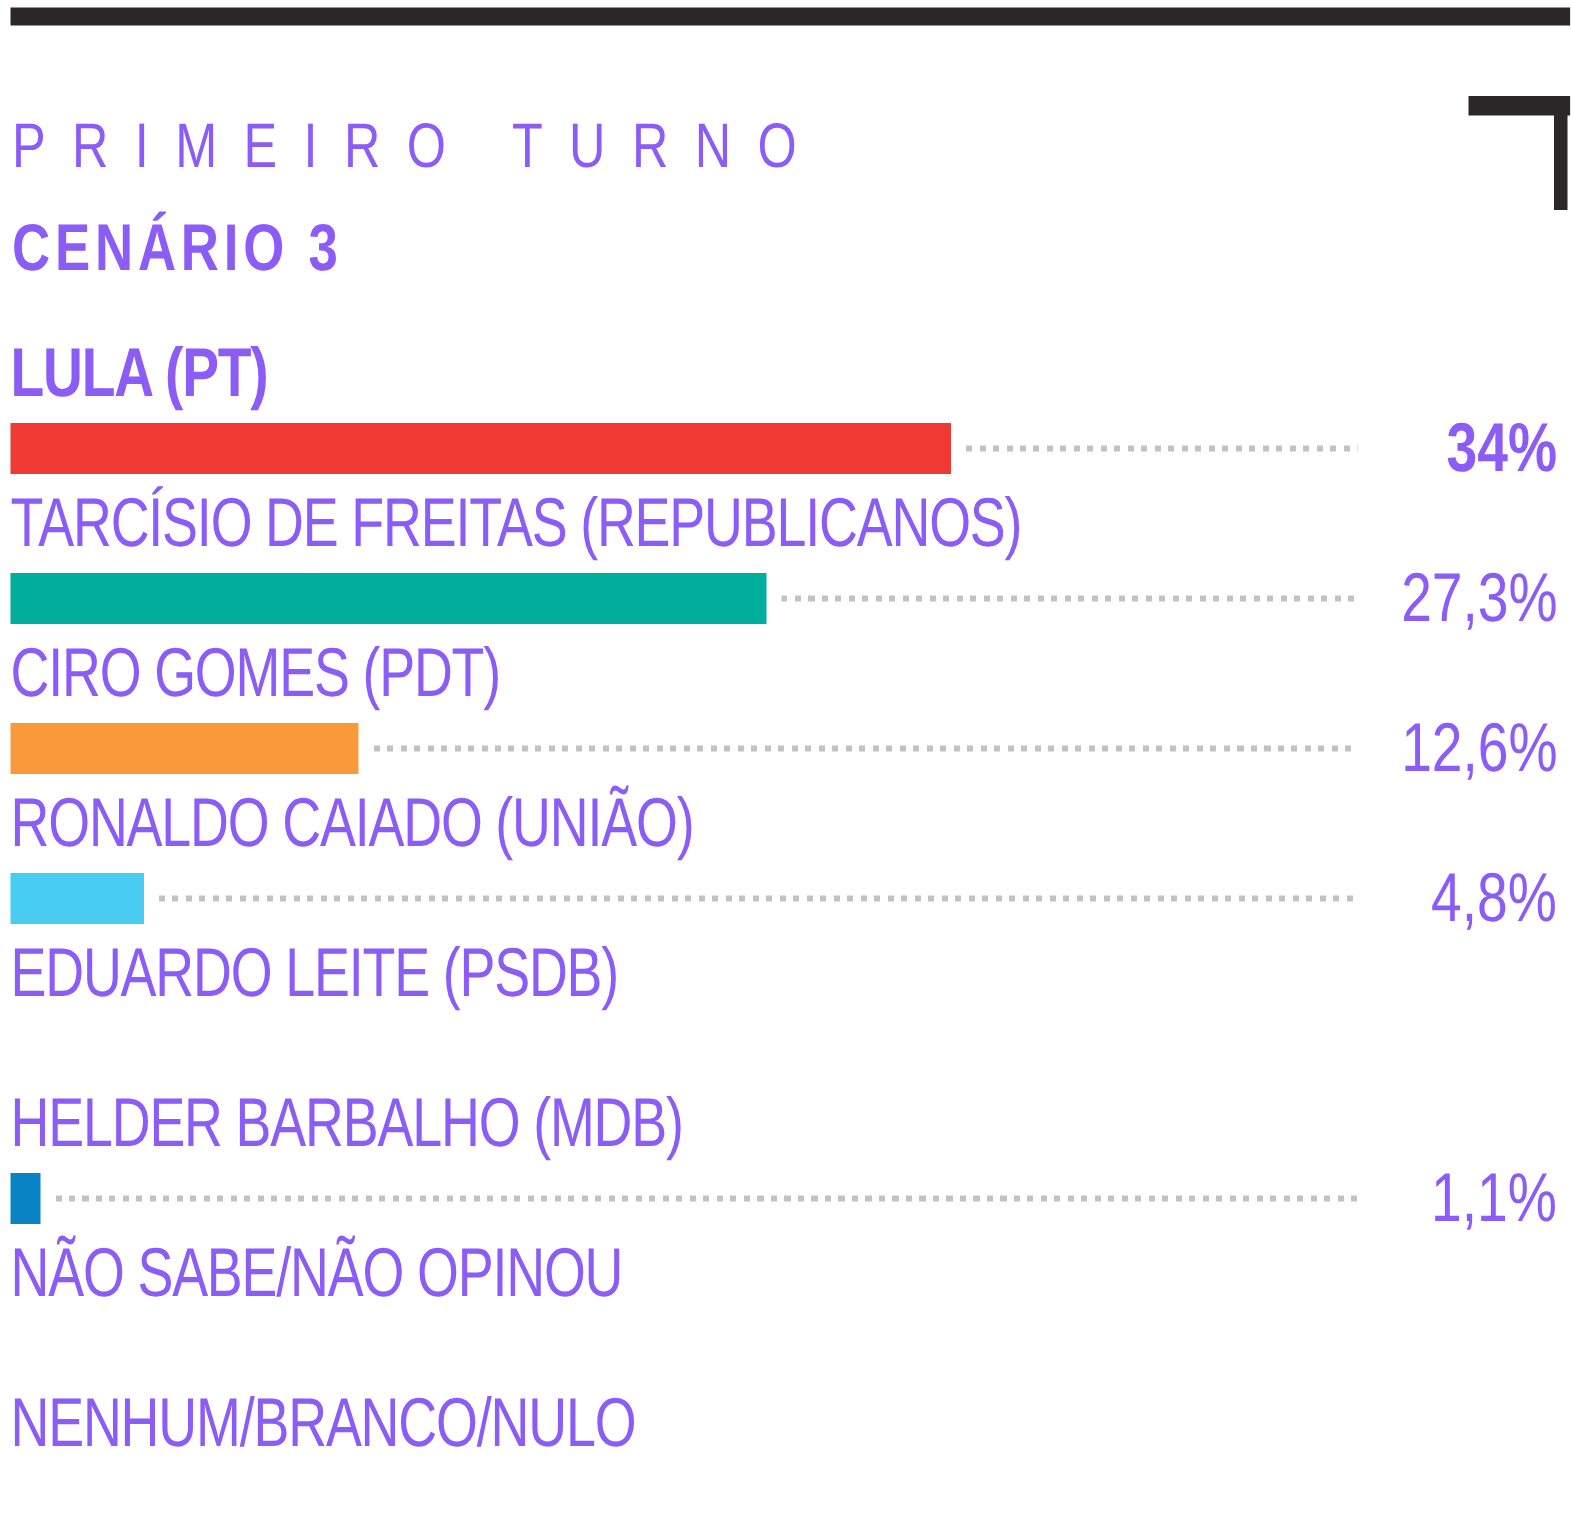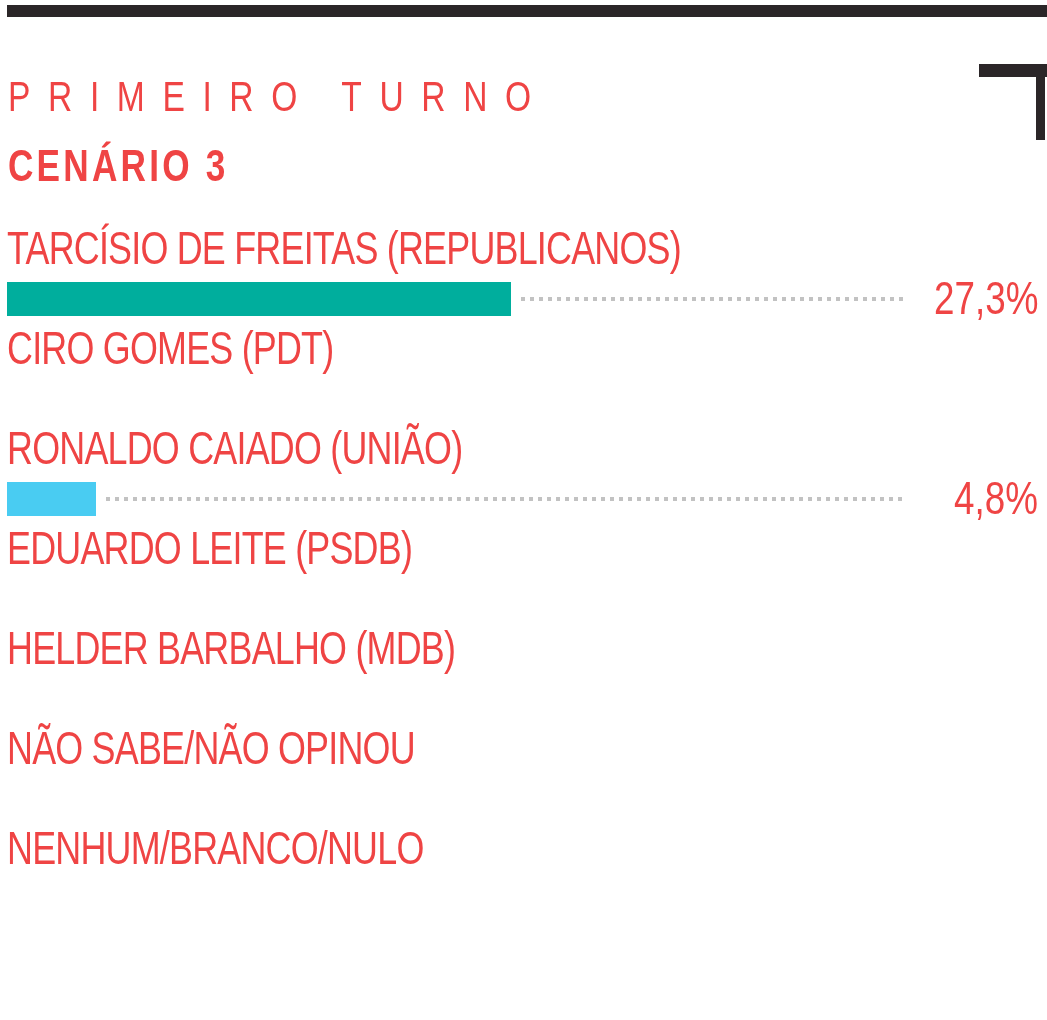--- a/index.html
+++ b/index.html
@@ -2,21 +2,21 @@
 <html><head>
 <meta charset="utf-8">
 <style>
   html,body{margin:0;padding:0;background:#ffffff;}
   .canvas{
     position:relative;
     width:1047px;height:1020px;
     background:#ffffff;
     overflow:hidden;
     font-family:"Liberation Sans","DejaVu Sans",sans-serif;
-    color:#ef4444;
+    color:#8b5cf6;
   }
   
   .top-rule{
     position:absolute;left:7px;right:0;top:5px;height:12px;
     background:#2b2628;
   }
   .corner-h{
     position:absolute;left:979px;top:64px;width:68px;height:13px;
     background:#2b2628;
   }
@@ -67,49 +67,67 @@
 
 <div class="canvas">
   <div class="top-rule"></div>
   <div class="corner-h"></div>
   <div class="corner-v"></div>
 
   <div class="kicker">PRIMEIRO TURNO</div>
   <div class="title">CENÁRIO 3</div>
 
   <div class="rows" id="rows">
+    <div class="row emphasis">
+      <span class="label">LULA (PT)</span>
+      <div class="barline">
+        <div class="bar" style="width: 627px; background: rgb(238, 58, 51);"></div>
+        <div class="leader" style="left: 644px;"></div>
+        <span class="value">34%</span>
+      </div>
+    </div>
 
     <div class="row">
       <span class="label">TARCÍSIO DE FREITAS (REPUBLICANOS)</span>
       <div class="barline">
         <div class="bar" style="width: 504px; background: rgb(0, 174, 157);"></div>
         <div class="leader" style="left: 521px;"></div>
         <span class="value">27,3%</span>
       </div>
     </div>
 
     <div class="row">
       <span class="label">CIRO GOMES (PDT)</span>
+      <div class="barline">
+        <div class="bar" style="width: 232px; background: rgb(248, 153, 60);"></div>
+        <div class="leader" style="left: 249px;"></div>
+        <span class="value">12,6%</span>
+      </div>
     </div>
 
     <div class="row">
       <span class="label">RONALDO CAIADO (UNIÃO)</span>
       <div class="barline">
         <div class="bar" style="width: 89px; background: rgb(73, 204, 242);"></div>
         <div class="leader" style="left: 106px;"></div>
         <span class="value">4,8%</span>
       </div>
     </div>
 
     <div class="row">
       <span class="label">EDUARDO LEITE (PSDB)</span>
     </div>
 
     <div class="row">
       <span class="label">HELDER BARBALHO (MDB)</span>
+      <div class="barline">
+        <div class="bar" style="width: 20px; background: rgb(10, 131, 196);"></div>
+        <div class="leader" style="left: 37px;"></div>
+        <span class="value">1,1%</span>
+      </div>
     </div>
 
     <div class="row">
       <span class="label">NÃO SABE/NÃO OPINOU</span>
     </div>
 
     <div class="row">
       <span class="label">NENHUM/BRANCO/NULO</span>
     </div>
   </div>

